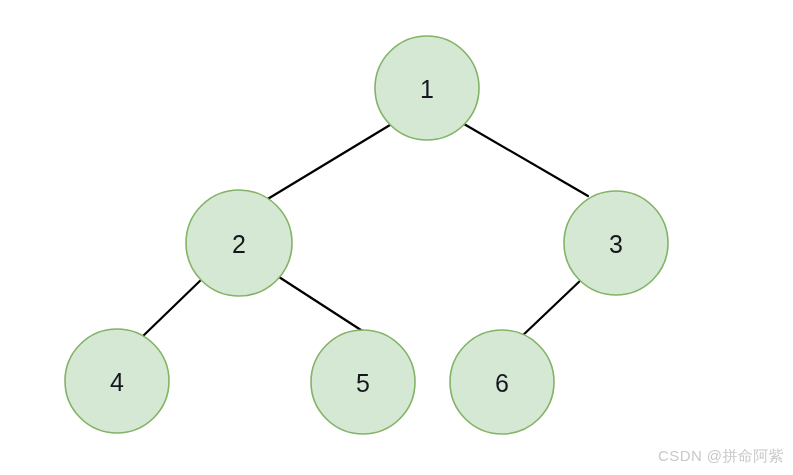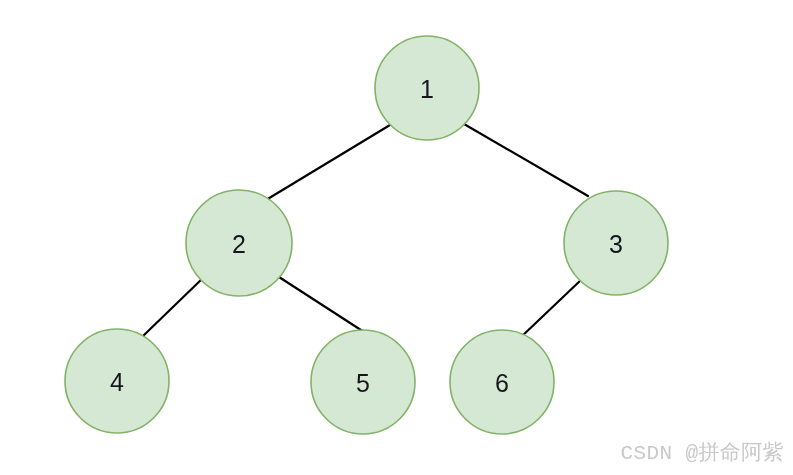--- a/index.html
+++ b/index.html
@@ -40,22 +40,22 @@
     font-size: 25px;
     fill: #16161e;
     text-anchor: middle;
     dominant-baseline: central;
     paint-order: stroke;
   }
   .watermark {
     position: absolute;
     right: 9px;
     bottom: 9px;
-    font-family: Liberation Mono, monospace;
-    font-size: 21px;
+    font-family: Liberation Sans, sans-serif;
+    font-size: 15px;
     color: #c9c9c9;
     letter-spacing: 0.4px;
     white-space: nowrap;
     user-select: none;
   }
 </style>
 </head>
 <body>
 
 <div id="canvas">

